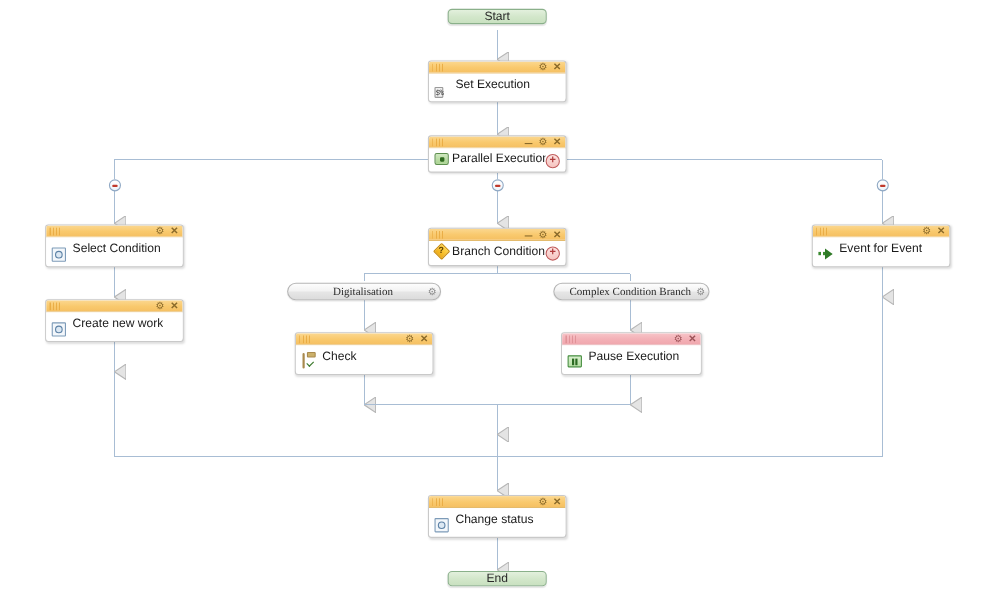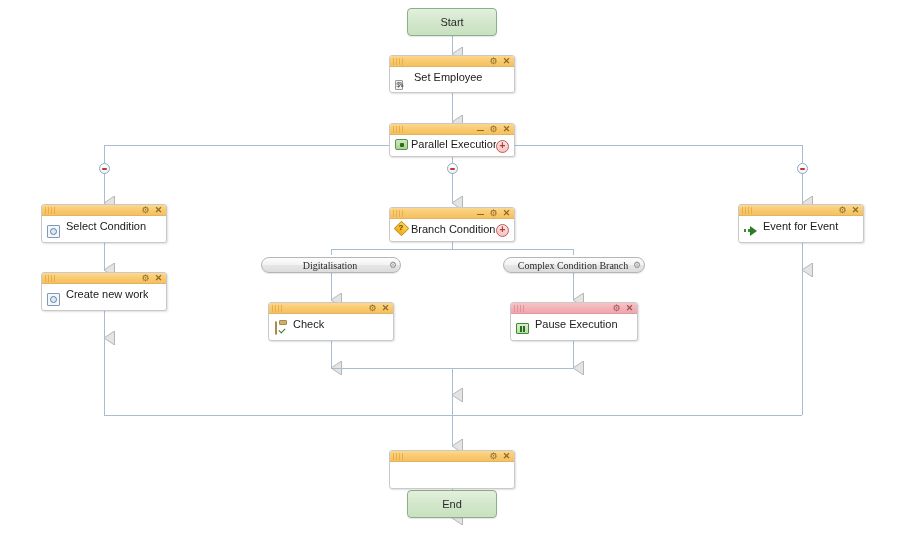--- a/index.html
+++ b/index.html
@@ -13,21 +13,21 @@
     overflow:hidden;
     position:relative;
   }
   #canvas{position:absolute;left:0;top:0;width:900px;height:552px;}
   #links{position:absolute;left:0;top:0;width:900px;height:552px;pointer-events:none;}
 
   
   .terminal{
     position:absolute;
     box-sizing:border-box;
-    height:28px;
+    height:14px;
     border:1px solid #8ab08a;
     border-radius:4px;
     background:linear-gradient(to bottom,#e3f0dd 0%,#d3e7cb 50%,#c9e1c0 100%);
     box-shadow:0 1px 1px rgba(0,0,0,.10);
     display:flex;align-items:center;justify-content:center;
     font-size:11px;color:#2a2a2a;
   }
 
   
   .node{
@@ -238,37 +238,37 @@
       <path d="M452,415 L452,446" marker-end="url(#arw)"></path>
 
       <path d="M452,489 L452,518" marker-end="url(#arw)"></path>
     </g>
   </svg>
 
   <div class="terminal" style="left:407px;top:8px;width:90px;">
     <span>Start</span>
   </div>
 
-  <div class="terminal" style="left:407px;top:490px;width:90px;">
+  <div class="terminal" style="left:407px;top:519px;width:90px;">
     <span>End</span>
   </div>
 
   <div class="node" style="left:389px;top:55px;width:126px;height:38px;">
     <div class="hdr">
       <span class="grip"></span>
       <span class="hdr-btns">
         <span class="hbtn ico-gear">⚙</span>
         <span class="hbtn ico-close">✕</span>
       </span>
     </div>
     <div class="body">
       <span class="nicon">
         <span class="ic-vars">$%</span>
       </span>
-      <span class="label">Set Employee</span>
+      <span class="label">Set Execution</span>
     </div>
   </div>
 
   <div class="node" style="left:389px;top:123px;width:126px;height:34px;">
     <div class="hdr">
       <span class="grip"></span>
       <span class="hdr-btns">
         <span class="hbtn ico-min"></span>
         <span class="hbtn ico-gear">⚙</span>
         <span class="hbtn ico-close">✕</span>
@@ -399,15 +399,21 @@
   </div>
 
   <div class="node" style="left:389px;top:450px;width:126px;height:39px;">
     <div class="hdr">
       <span class="grip"></span>
       <span class="hdr-btns">
         <span class="hbtn ico-gear">⚙</span>
         <span class="hbtn ico-close">✕</span>
       </span>
     </div>
+    <div class="body">
+      <span class="nicon" style="top:9px;">
+        <span class="ic-square"></span>
+      </span>
+      <span class="label">Change status</span>
+    </div>
   </div>
 
 </div>
 
 </body></html>

